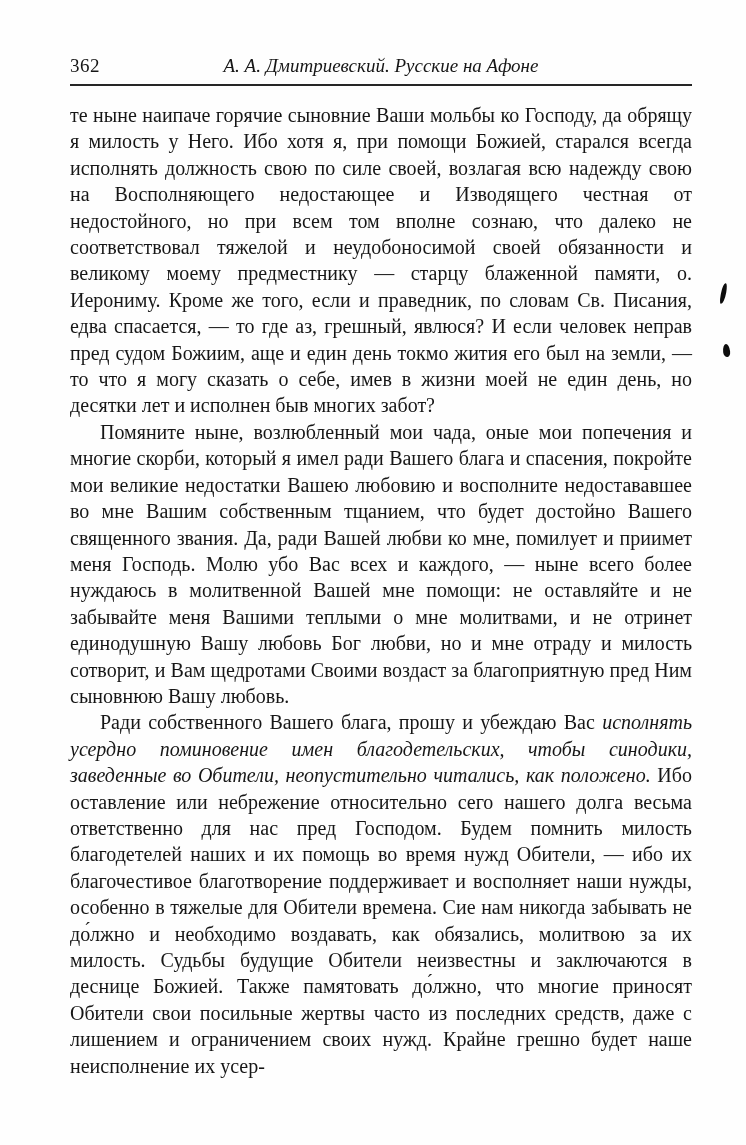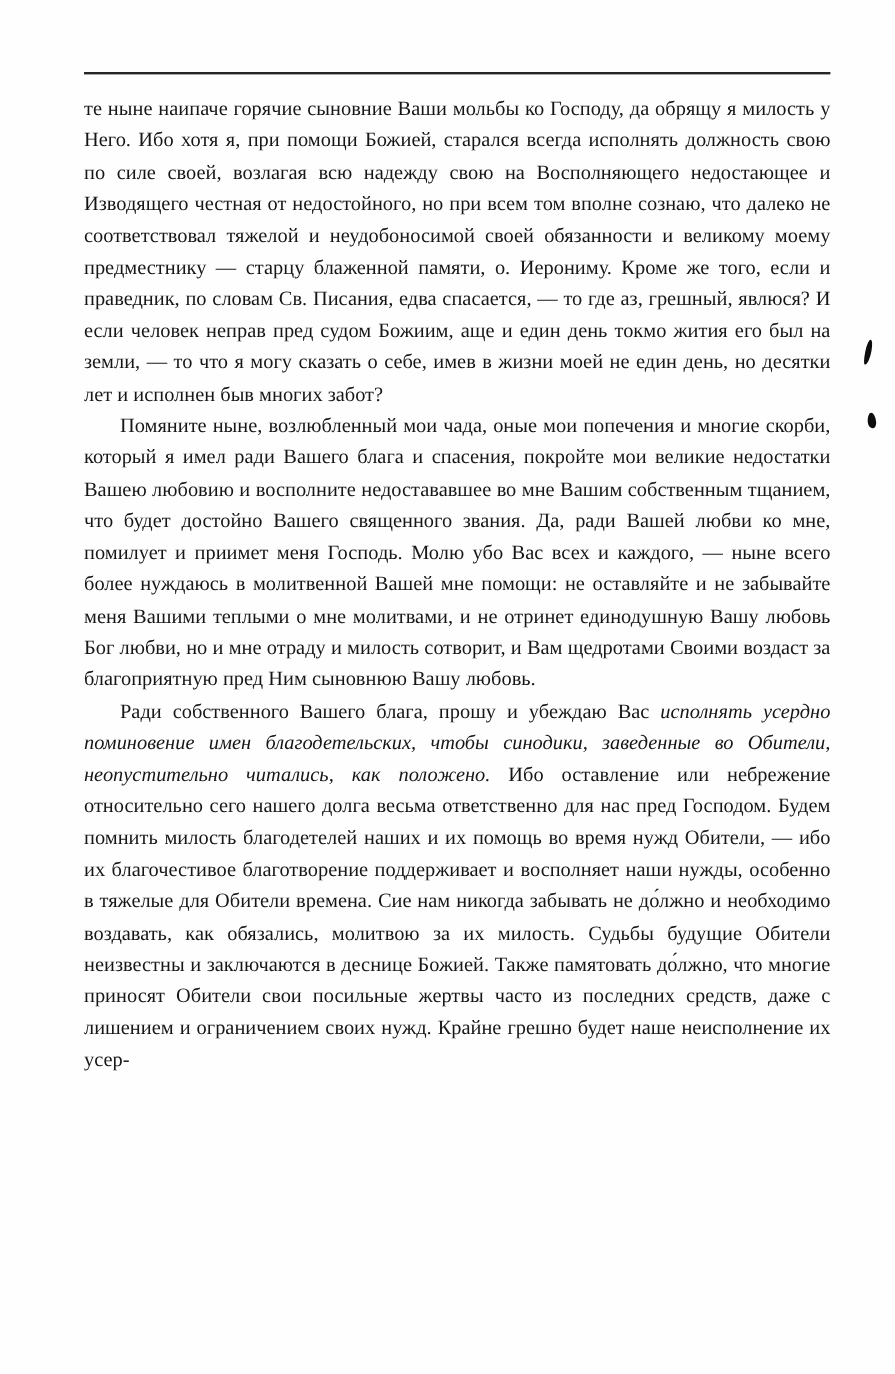--- a/index.html
+++ b/index.html
@@ -38,21 +38,21 @@
     text-align: center;
     font-style: italic;
   }
   .header-rule {
     margin-top: 6px;
     border-bottom: 2px solid #262626;
     width: 100%;
   }
   .body-text {
     margin-top: 16px;
-    font-size: 17px;
+    font-size: 20px;
     line-height: 26.4px;
     text-align: justify;
     hyphens: auto;
   }
   .para {
     margin: 0;
     padding: 0;
   }
   .para.indent {
     text-indent: 30px;
@@ -79,20 +79,24 @@
     height: 13px;
     border-radius: 50% 50% 45% 55% / 60% 60% 40% 40%;
     transform: rotate(-6deg);
   }
 </style>
 </head>
 <body>
 
 <div class="page">
 
+  <header class="page-header">
+    <span class="page-number">362</span>
+    <span class="running-title">А. А. Дмитриевский. Русские на Афоне</span>
+  </header>
 
   <div class="header-rule"></div>
 
   <div class="body-text">
 
     <p class="para"><span>те ныне наипаче горячие сыновние Ваши мольбы ко Господу, да обрящу я милость у Него. Ибо хотя я, при помощи Божией, старался всегда исполнять должность свою по силе своей, возлагая всю надежду свою на Восполняющего недостающее и Изводящего честная от недостойного, но при всем том вполне сознаю, что далеко не соответствовал тяжелой и неудобоносимой своей обязанности и великому моему предместнику — старцу блаженной памяти, о. Иерониму. Кроме же того, если и праведник, по словам Св. Писания, едва спасается, — то где аз, грешный, явлюся? И если человек неправ пред судом Божиим, аще и един день токмо жития его был на земли, — то что я могу сказать о себе, имев в жизни моей не един день, но десятки лет и исполнен быв многих забот?</span></p>
 
     <p class="para indent"><span>Помяните ныне, возлюбленный мои чада, оные мои попечения и многие скорби, который я имел ради Вашего блага и спасения, покройте мои великие недостатки Вашею любовию и восполните недостававшее во мне Вашим собственным тщанием, что будет достойно Вашего священного звания. Да, ради Вашей любви ко мне, помилует и приимет меня Господь. Молю убо Вас всех и каждого, — ныне всего более нуждаюсь в молитвенной Вашей мне помощи: не оставляйте и не забывайте меня Вашими теплыми о мне молитвами, и не отринет единодушную Вашу любовь Бог любви, но и мне отраду и милость сотворит, и Вам щедротами Своими воздаст за благоприятную пред Ним сыновнюю Вашу любовь.</span></p>
 
     <p class="para indent"><span>Ради собственного Вашего блага, прошу и убеждаю Вас </span><span class="italic">исполнять усердно поминовение имен благодетельских, чтобы синодики, заведенные во Обители, неопустительно читались, как положено.</span><span> Ибо оставление или небрежение относительно сего нашего долга весьма ответственно для нас пред Господом. Будем помнить милость благодетелей наших и их помощь во время нужд Обители, — ибо их благочестивое благотворение поддерживает и восполняет наши нужды, особенно в тяжелые для Обители времена. Сие нам никогда забывать не до́лжно и необходимо воздавать, как обязались, молитвою за их милость. Судьбы будущие Обители неизвестны и заключаются в деснице Божией. Также памятовать до́лжно, что многие приносят Обители свои посильные жертвы часто из последних средств, даже с лишением и ограничением своих нужд. Крайне грешно будет наше неисполнение их усер-</span></p>

